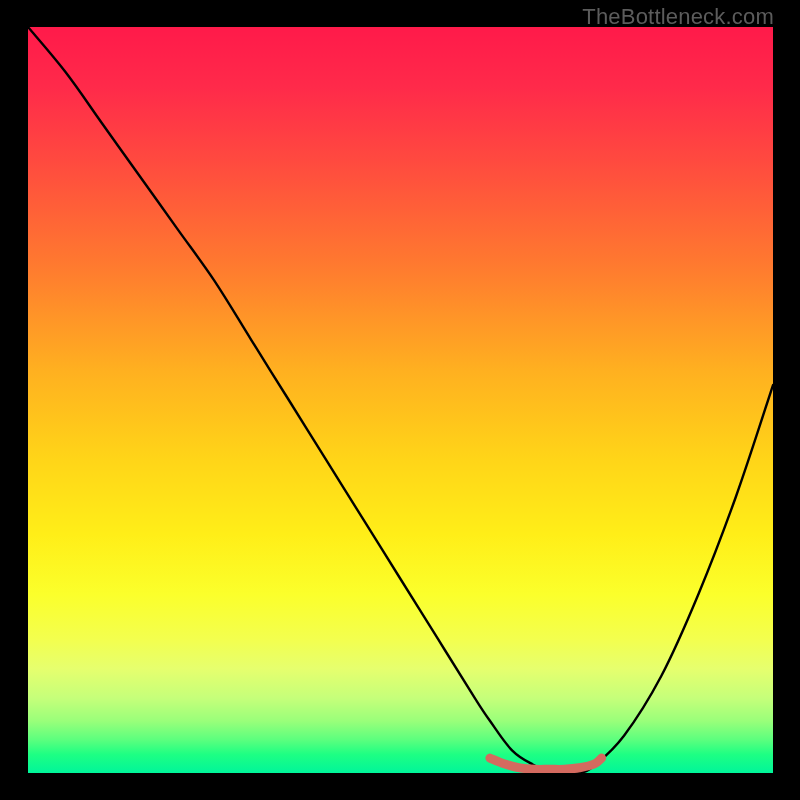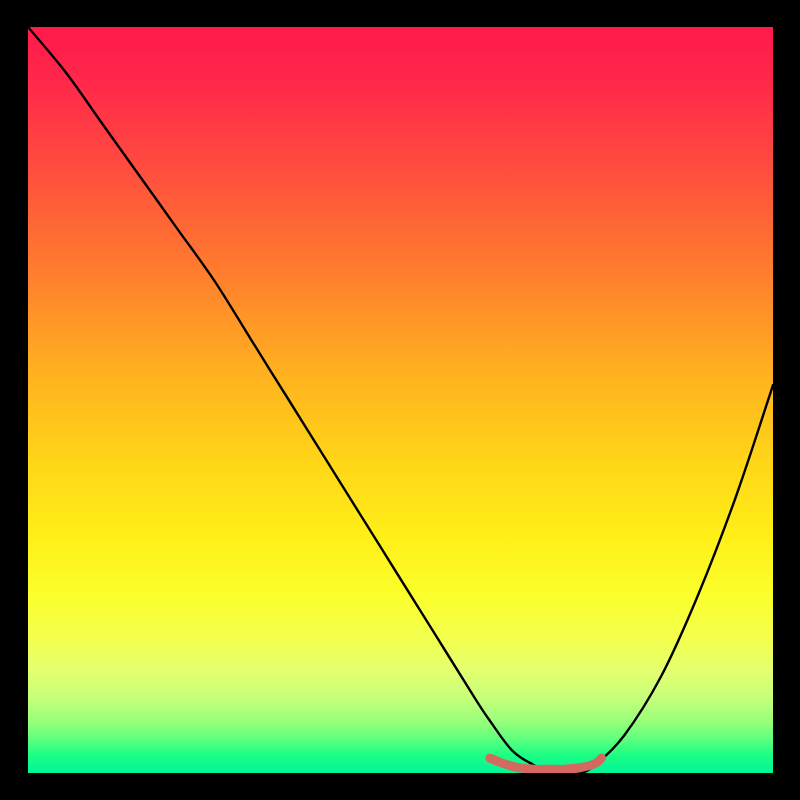--- a/index.html
+++ b/index.html
@@ -43,20 +43,21 @@
     color: #5c5c5c;
     letter-spacing: 0.2px;
   }
   svg.curve { position: absolute; inset: 0; }
 </style>
 </head>
 <body>
 
 <div class="container">
 
+  <div class="watermark">TheBottleneck.com</div>
 
   <div class="plot-area">
     <div class="gradient-bg"></div>
 
     <svg class="curve" viewBox="0 0 745 746" preserveAspectRatio="none">
       <path d="M 0.0 0.0 C 6.7 8.1, 23.8 27.3, 37.3 44.8 C 50.7 62.2, 61.1 78.2, 74.5 97.0 C 87.9 115.8, 98.3 130.4, 111.8 149.2 C 125.2 168.0, 135.6 182.6, 149.0 201.4 C 162.4 220.2, 172.8 233.5, 186.3 253.6 C 199.7 273.8, 210.1 291.8, 223.5 313.3 C 236.9 334.8, 247.3 351.5, 260.8 373.0 C 274.2 394.5, 284.6 411.2, 298.0 432.7 C 311.4 454.2, 321.8 470.9, 335.3 492.4 C 348.7 513.8, 359.1 530.6, 372.5 552.0 C 385.9 573.5, 396.3 590.2, 409.8 611.7 C 423.2 633.2, 437.6 656.6, 447.0 671.4 C 456.4 686.2, 455.2 684.4, 461.9 693.8 C 468.6 703.2, 476.2 715.6, 484.3 723.6 C 492.3 731.7, 499.9 734.5, 506.6 738.5 C 513.3 742.6, 516.1 744.7, 521.5 746.0 C 526.9 747.3, 531.0 746.0, 536.4 746.0 C 541.8 746.0, 545.9 747.3, 551.3 746.0 C 556.7 744.7, 558.2 745.3, 566.2 738.5 C 574.2 731.8, 583.9 724.8, 596.0 708.7 C 608.1 692.6, 619.8 674.5, 633.3 649.0 C 646.7 623.5, 657.1 599.2, 670.5 567.0 C 683.9 534.7, 694.3 507.6, 707.8 470.0 C 721.2 432.4, 738.3 378.2, 745.0 358.1" id="curve-path" fill="none" stroke="#000000" stroke-width="2.4" stroke-linecap="round" stroke-linejoin="round"></path>
       <path d="M 461.9 731.1 C 464.6 732.2, 471.4 735.3, 476.8 737.0 C 482.2 738.8, 486.3 739.8, 491.7 740.8 C 497.1 741.7, 501.2 742.0, 506.6 742.3 C 512.0 742.5, 516.1 742.3, 521.5 742.3 C 526.9 742.3, 531.0 742.5, 536.4 742.3 C 541.8 742.0, 545.9 741.7, 551.3 740.8 C 556.7 739.8, 562.2 738.8, 566.2 737.0 C 570.2 735.3, 572.3 732.2, 573.6 731.1" id="marker-path" fill="none" stroke="#d46a5f" stroke-width="9" stroke-linecap="round" stroke-linejoin="round"></path>
     </svg>
   </div>
 

